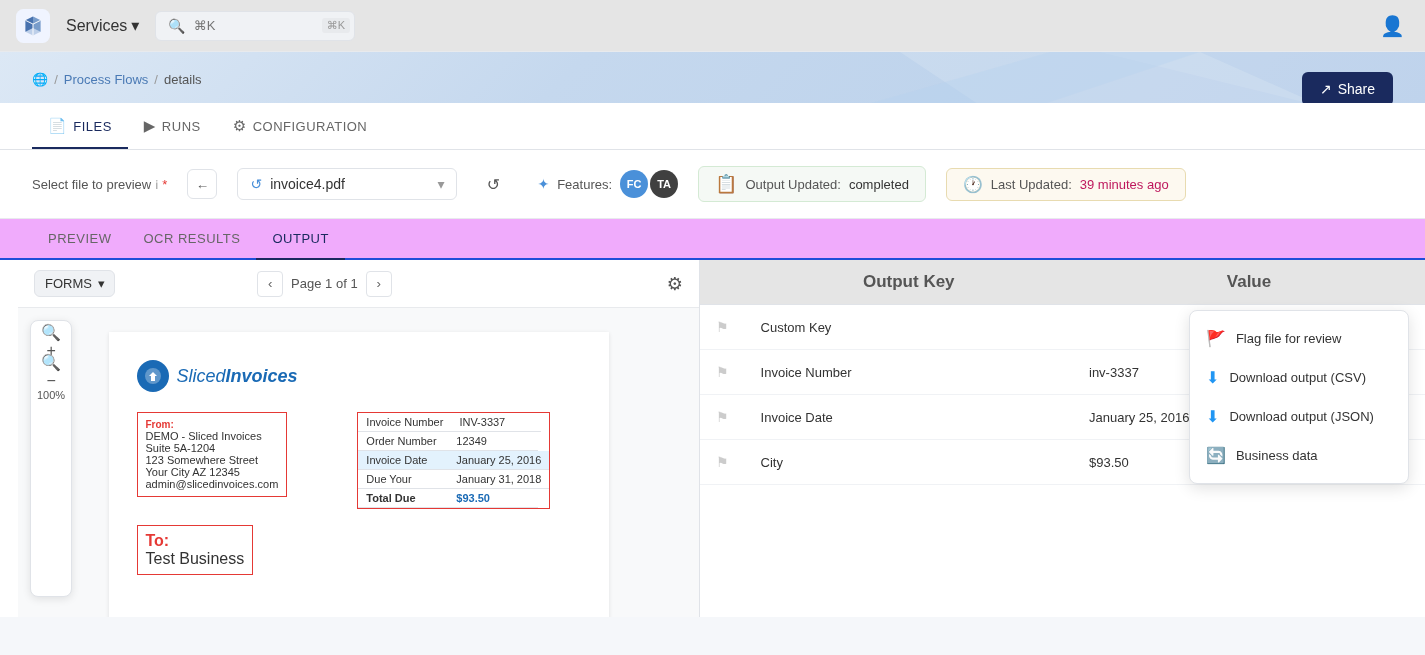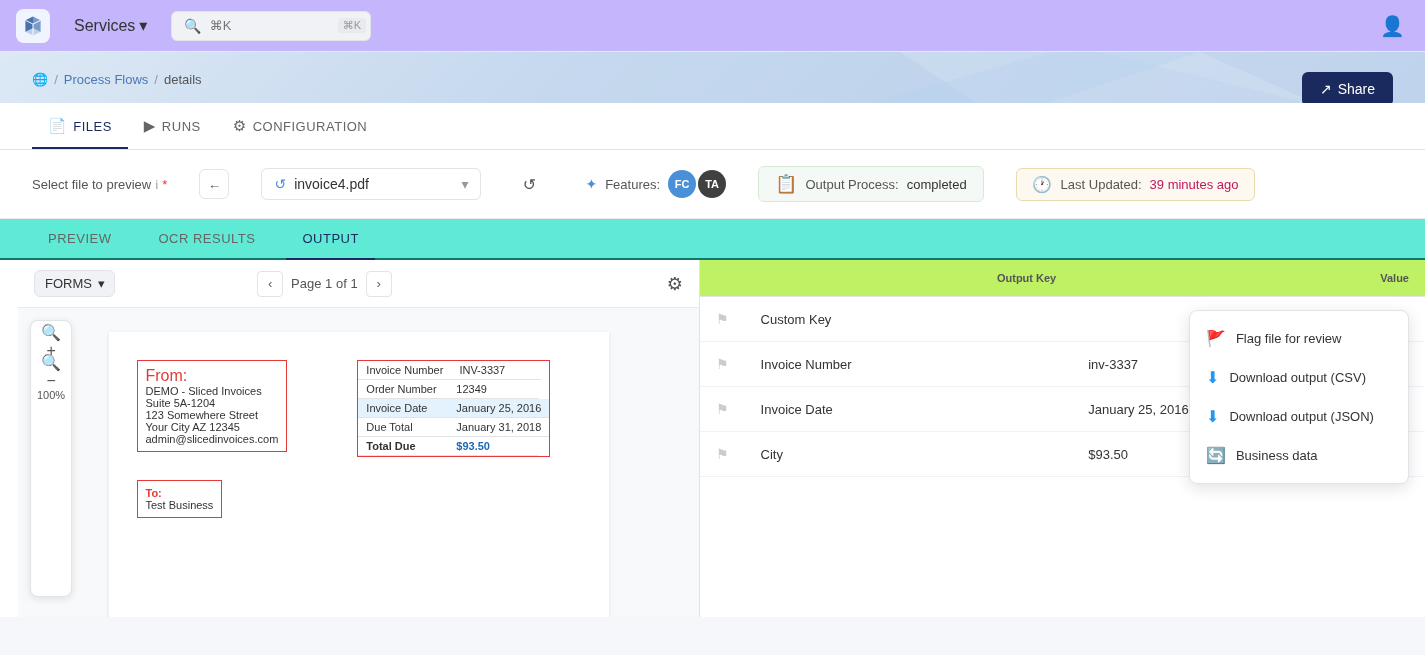--- a/index.html
+++ b/index.html
@@ -1,26 +1,26 @@
 <!DOCTYPE html>
 <html><head>
   <meta charset="utf-8">
   <style>
     * { box-sizing: border-box; margin: 0; padding: 0; font-family: -apple-system, BlinkMacSystemFont, 'Segoe UI', sans-serif; }
     body { background: #f5f7fa; font-size: 14px; color: #333; }
 
     
     .top-nav {
-      background: #c4b5fd;
+      background: #e5e5e5;
       border-bottom: 1px solid #e8eaed;
       display: flex;
       align-items: center;
       padding: 0 16px;
       height: 52px;
-      gap: 24px;
+      gap: 16px;
       position: relative;
       z-index: 10;
     }
     .logo {
       display: flex;
       align-items: center;
       gap: 6px;
       cursor: pointer;
     }
     .logo-icon {
@@ -147,21 +147,21 @@
       border-bottom: 2px solid #1a2a5e;
     }
     .tab-icon { font-size: 15px; }
 
     
     .file-selector-bar {
       background: #fff;
       padding: 16px 32px;
       display: flex;
       align-items: center;
-      gap: 32px;
+      gap: 20px;
       border-bottom: 1px solid #e8eaed;
     }
     .select-file-label {
       font-size: 13px;
       color: #555;
       display: flex;
       align-items: center;
       gap: 4px;
     }
     .required-star { color: #e53935; }
@@ -251,25 +251,25 @@
       background: #fdf9f0;
       border: 1px solid #e8dbb0;
       border-radius: 6px;
     }
     .time-icon { color: #f5a623; font-size: 16px; }
     .time-label { font-size: 13px; color: #555; }
     .time-value { font-size: 13px; color: #be185d; font-weight: 500; }
 
     
     .sub-tabs-bar {
-      background: #5eead4;
-      border-bottom: 2px solid #0f766e;
+      background: #f0abfc;
+      border-bottom: 2px solid #1d4ed8;
       display: flex;
       padding: 0 32px;
-      gap: 15px;
+      gap: 0;
     }
     .sub-tab {
       padding: 12px 16px;
       font-size: 13px;
       font-weight: 500;
       color: #666;
       cursor: pointer;
       border-bottom: 2px solid transparent;
       margin-bottom: -2px;
       text-transform: uppercase;
@@ -415,64 +415,64 @@
       font-weight: 700;
       margin-bottom: 16px;
     }
     .invoice-from-box {
       border: 1.5px solid #e53935;
       padding: 6px 8px;
       display: inline-block;
       margin-bottom: 12px;
       font-size: 11px;
     }
-    .invoice-from-label { color: #e53935; font-weight: 400; font-size: 16px; }
+    .invoice-from-label { color: #e53935; font-weight: 700; font-size: 10px; }
     .invoice-details-grid {
       border: 1.5px solid #e53935;
       display: inline-block;
       margin-left: 60px;
       font-size: 11px;
     }
     .invoice-table-row {
       display: flex;
     }
     .invoice-table-cell {
       padding: 3px 8px;
       border-bottom: 1px solid #e0e3e8;
       min-width: 90px;
     }
     .invoice-date-highlight { background: #e3f2fd; }
     .to-box {
       border: 1.5px solid #e53935;
       padding: 6px 8px;
       display: inline-block;
-      font-size: 11px;
+      font-size: 16px;
       margin-top: 8px;
     }
     .to-label { color: #e53935; font-weight: 700; }
 
     
     .output-panel {
       flex: 1;
       background: #fff;
       overflow-y: auto;
       position: relative;
     }
     .output-table {
       width: 100%;
       border-collapse: collapse;
     }
     .output-table th {
       padding: 12px 16px;
-      text-align: right;
-      font-size: 11px;
+      text-align: center;
+      font-size: 17px;
       font-weight: 600;
       color: #555;
       border-bottom: 1px solid #e0e3e8;
-      background: #bef264;
+      background: #e5e5e5;
     }
     .output-table td {
       padding: 14px 16px;
       font-size: 13px;
       color: #333;
       border-bottom: 1px solid #f0f2f5;
       vertical-align: middle;
     }
     .flag-icon { color: #ccc; font-size: 14px; cursor: pointer; }
     .row-key { color: #333; }
@@ -586,21 +586,21 @@
     <span>↺</span>
   </button>
   <div class="features-section">
     <span style="color:#4a90d9;">✦</span>
     <span class="features-label">Features:</span>
     <div class="avatar-fc">FC</div>
     <div class="avatar-ta">TA</div>
   </div>
   <div class="output-status-section">
     <span class="status-icon">📋</span>
-    <span class="status-label">Output Process:</span>
+    <span class="status-label">Output Updated:</span>
     <span class="status-value">completed</span>
   </div>
   <div class="last-updated-section">
     <span class="time-icon">🕐</span>
     <span class="time-label">Last Updated:</span>
     <span class="time-value">39 minutes ago</span>
   </div>
 </div>
 
 <div class="sub-tabs-bar">
@@ -638,20 +638,31 @@
           <span>🔍+</span>
         </button>
         <button class="zoom-btn">
           <span>🔍−</span>
         </button>
         <span class="zoom-pct">100%</span>
       </div>
 
       <div class="invoice-paper">
         
+        <div class="invoice-logo-area">
+          <div class="invoice-logo-circle">
+            <svg width="18" height="18" viewBox="0 0 18 18">
+                <circle cx="9" cy="9" r="8" fill="#fff" opacity="0.3"></circle>
+                <path d="M5 9 L9 5 L13 9 L11 9 L11 14 L7 14 L7 9 Z" fill="#fff"></path>
+              </svg>
+          </div>
+          <span class="invoice-logo-text">
+            <span>Sliced</span><span class="invoice-logo-bold">Invoices</span>
+          </span>
+        </div>
 
         
 
         
         <div style="display:flex;gap:10px;align-items:flex-start;">
           <div class="invoice-from-box">
             <div class="invoice-from-label">From:</div>
             <div>DEMO - Sliced Invoices</div>
             <div>Suite 5A-1204</div>
             <div>123 Somewhere Street</div>
@@ -665,21 +676,21 @@
             </div>
             <div class="invoice-table-row">
               <div class="invoice-table-cell">Order Number</div>
               <div class="invoice-table-cell">12349</div>
             </div>
             <div class="invoice-table-row">
               <div class="invoice-table-cell invoice-date-highlight">Invoice Date</div>
               <div class="invoice-table-cell invoice-date-highlight">January 25, 2016</div>
             </div>
             <div class="invoice-table-row">
-              <div class="invoice-table-cell">Due Total</div>
+              <div class="invoice-table-cell">Due Your</div>
               <div class="invoice-table-cell">January 31, 2018</div>
             </div>
             <div class="invoice-table-row">
               <div class="invoice-table-cell" style="font-weight:700;">Total Due</div>
               <div class="invoice-table-cell" style="font-weight:700;color:#1a6ab5;">$93.50</div>
             </div>
           </div>
         </div>
 
         

